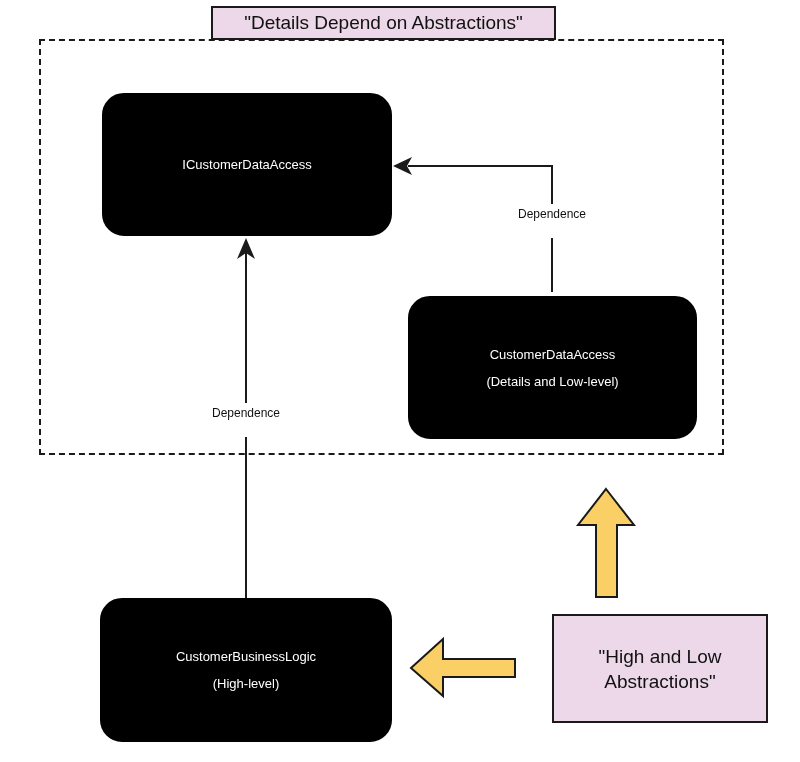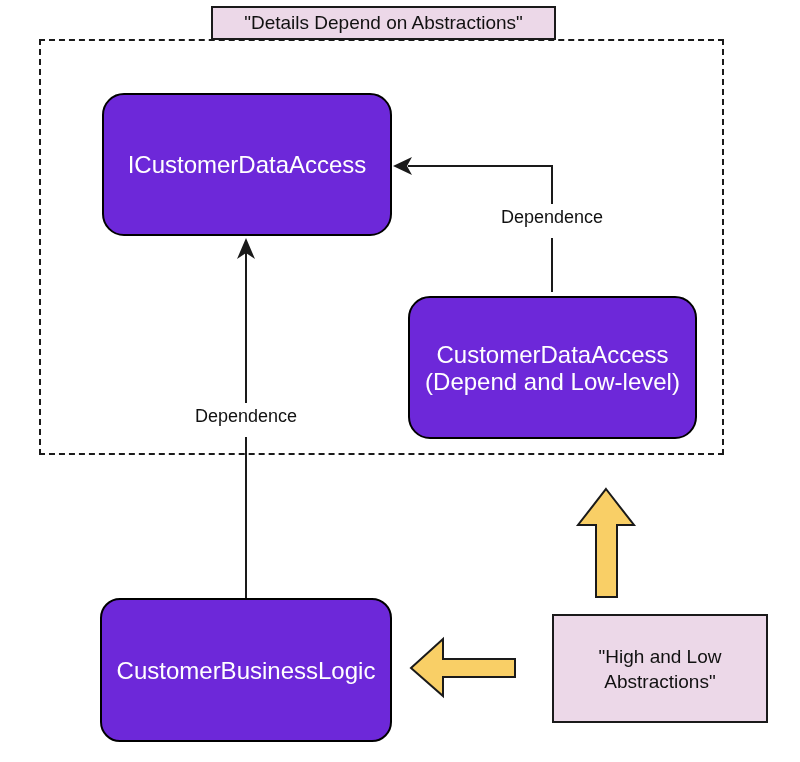--- a/index.html
+++ b/index.html
@@ -46,57 +46,56 @@
   .caption-bottom {
     left: 552px;
     top: 614px;
     width: 212px;
     height: 105px;
     font-size: 19px;
     line-height: 25px;
   }
   .node {
     position: absolute;
-    background: #6d28d9;
+    background: #000000;
     border: 2px solid #000000;
     border-radius: 22px;
     color: #ffffff;
     display: flex;
     flex-direction: column;
     align-items: center;
     justify-content: center;
     text-align: left;
-    font-size: 24px;
+    font-size: 13px;
     line-height: 27px;
     z-index: 3;
   }
   .node-interface {
     left: 102px;
     top: 93px;
     width: 286px;
     height: 139px;
   }
   .node-details {
     left: 408px;
     top: 296px;
     width: 285px;
     height: 139px;
   }
   .node-highlevel {
     left: 100px;
     top: 598px;
     width: 288px;
     height: 140px;
-    border-radius: 20px;
   }
   .edge-label {
     position: absolute;
     width: 140px;
     text-align: center;
-    font-size: 18px;
+    font-size: 12px;
     color: #111111;
     background: #ffffff;
     z-index: 4;
   }
   .edge-label-right {
     left: 482px;
     top: 207px;
   }
   .edge-label-left {
     left: 176px;
@@ -121,25 +120,26 @@
   <div class="caption caption-top">
     <span>"Details Depend on Abstractions"</span>
   </div>
 
   <div class="node node-interface">
     <div>ICustomerDataAccess</div>
   </div>
 
   <div class="node node-details">
     <div>CustomerDataAccess</div>
-    <div>(Depend and Low-level)</div>
+    <div>(Details and Low-level)</div>
   </div>
 
   <div class="node node-highlevel">
     <div>CustomerBusinessLogic</div>
+    <div>(High-level)</div>
   </div>
 
   <div class="edge-label edge-label-right">Dependence</div>
 
   <div class="edge-label edge-label-left">Dependence</div>
 
   <svg class="arrow-layer" viewBox="0 0 800 762" xmlns="http://www.w3.org/2000/svg">
 
     <g stroke="#1a1a1a" stroke-width="2" fill="none">
       <line x1="552" y1="292" x2="552" y2="238"></line>

